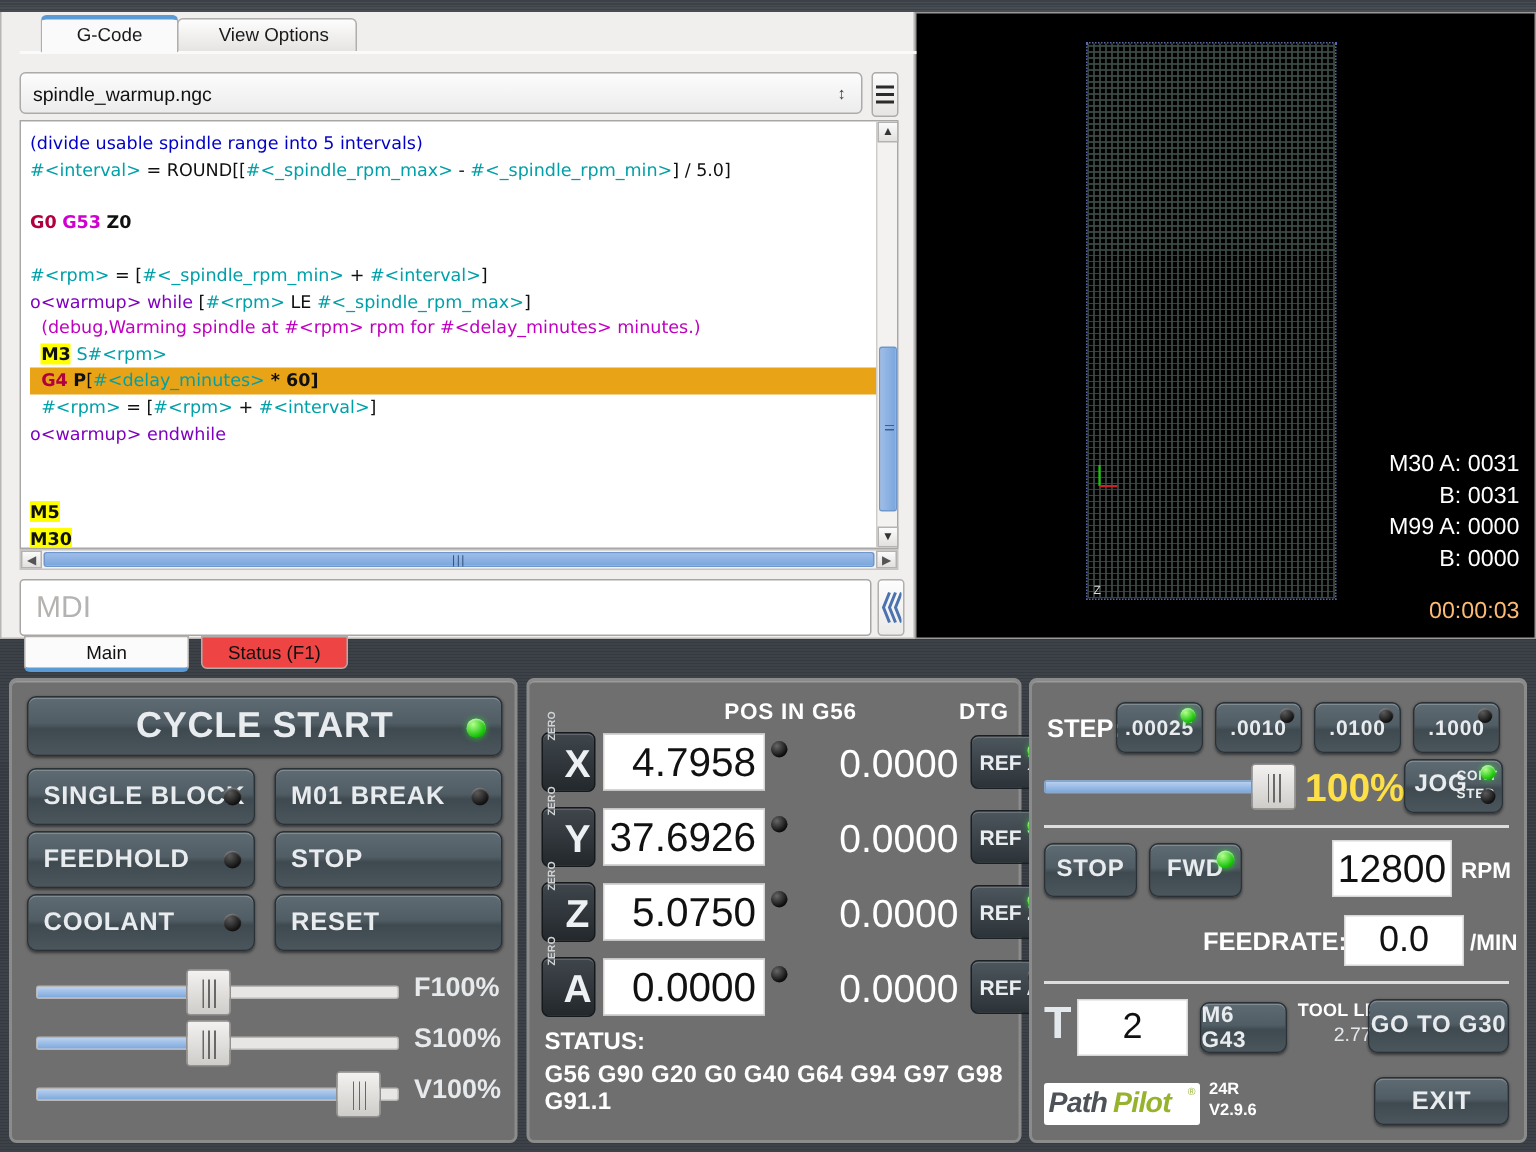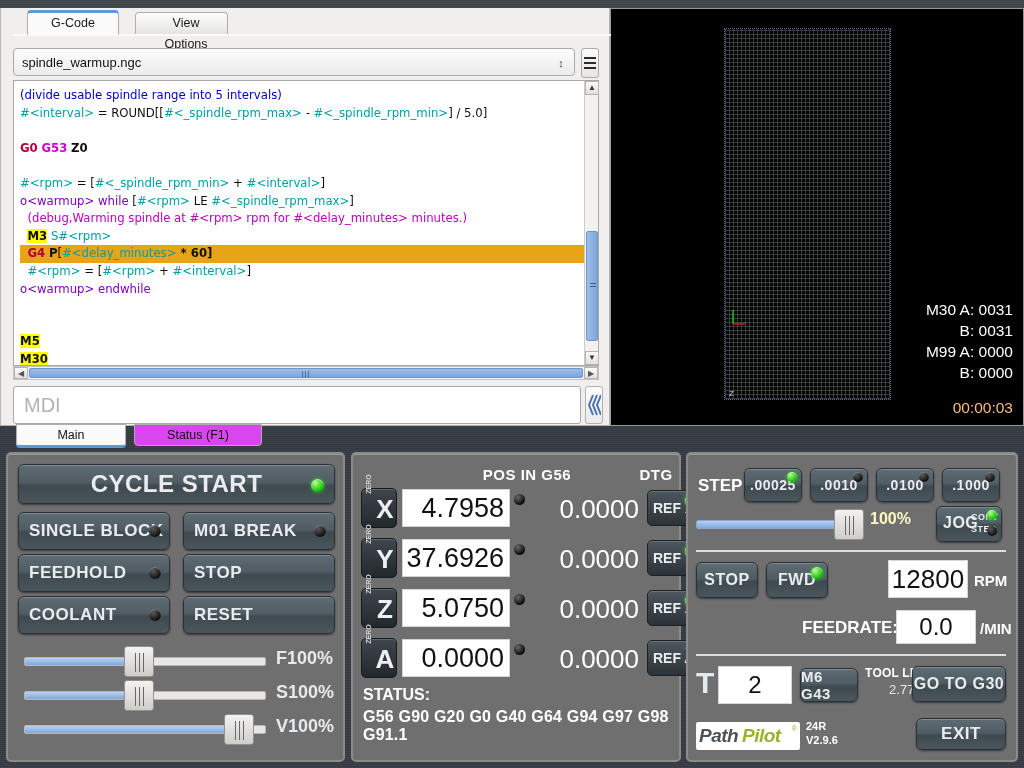--- a/index.html
+++ b/index.html
@@ -22,21 +22,21 @@
   
   .tabrow { position:absolute; left:6px; top:0px; height:26px; width:600px; }
   .tab { position:absolute; top:4px; height:22px; padding:0 14px;
       background:linear-gradient(180deg,#fdfdfd,#e6e4e2);
       border:1px solid #b0aeac; border-bottom:none;
       border-radius:4px 4px 0 0; font-size:12.5px; color:#1a1a1a;
       line-height:21px; text-align:center; }
   .tab.active { top:2px; height:25px; background:#fafafa;
       border-top:3px solid #5b9bd5; line-height:21px; z-index:3; }
   #tab-gcode { left:20px; width:92px; }
-  #tab-view  { left:128px; width:93px;padding-left:23px; }
+  #tab-view  { left:111px; width:120px;padding-left:23px; }
   .tabbase { position:absolute; left:6px; top:26px; width:598px; height:2px; background:#fafafa; z-index:2;}
 
   
   #file-row { position:absolute; left:12px; top:40px; width:586px; height:28px; }
   #file-combo { position:absolute; left:0; top:0; width:562px; height:28px;
       background:linear-gradient(180deg,#fcfcfc,#ececec);
       border:1px solid #adabaa; border-radius:4px;
       font-size:13px; color:#111; line-height:27px; padding-left:8px; }
   #file-spin { position:absolute; right:6px; top:4px; width:14px; height:20px;
       font-size:11px; color:#444; line-height:20px; text-align:center;}
@@ -89,21 +89,21 @@
      line-height:36px; padding-left:10px; }
   #mdi-chev { position:absolute; left:572px; top:0; width:18px; height:38px;
      background:linear-gradient(180deg,#fdfdfd,#eceae8); border:1px solid #b2b0ae; border-radius:3px;
      display:flex;align-items:center;justify-content:center;}
 
   
   #etabs { position:absolute; left:8px; top:424px; width:600px; height:24px; z-index:5;}
   .etab { position:absolute; top:0; height:22px; padding:0 10px; font-size:12.5px; line-height:21px;
       border:1px solid #b0aeac; border-radius:0 0 4px 4px; text-align:center; color:#111; }
   #etab-main { left:8px; width:110px; background:#fbfbfb; border-bottom:3px solid #5b9bd5; height:24px;}
-  #etab-status { left:126px; width:128px; background:#d946ef; }
+  #etab-status { left:126px; width:98px; background:#ef4444; }
 
   
   #preview { position:absolute; left:610px; top:8px; width:414px; height:418px;
      background:#000; border:1px solid #9a9896; }
   #pv-inner { position:absolute; left:2px; top:2px; right:2px; bottom:2px; background:#000; overflow:hidden;}
   #pv-grid { position:absolute; left:112px; top:18px; width:165px; height:370px;
      background:
        repeating-linear-gradient(0deg, rgba(60,75,70,.85) 0 1px, transparent 1px 4px),
        repeating-linear-gradient(90deg, rgba(60,75,70,.85) 0 1px, transparent 1px 4px),
        #000;
@@ -195,21 +195,21 @@
   .stepbtn .lamp { right:4px; top:3px; width:10px; height:10px;}
   #st1{left:56px;} #st2{left:122px;} #st3{left:188px;} #st4{left:254px;}
   #jog-track { position:absolute; left:8px; top:66px; width:152px; height:9px;
      background:linear-gradient(180deg,#b9d1ee,#7ea9dd); border:1px solid #8aa7cc; border-radius:2px;}
   #jog-track2 { position:absolute; left:160px; top:66px; width:14px; height:9px;
      background:#e9e7e5; border:1px solid #bcbab8;}
   #jog-thumb { position:absolute; left:146px; top:55px; width:30px; height:31px;
      background:linear-gradient(180deg,#f3f2f0,#cfcdca); border:1px solid #93918f; border-radius:3px;}
   #jog-thumb .g { position:absolute; left:10px; top:6px; width:9px; height:19px;
      background:repeating-linear-gradient(90deg,#6a6866 0 1px, transparent 1px 4px);}
-  #jog-pct { position:absolute; left:182px; top:56px; color:#fef9c3; font-size:16px; font-weight:bold;}
+  #jog-pct { position:absolute; left:182px; top:56px; color:#fde047; font-size:26px; font-weight:bold;}
   #jogbtn { left:248px; top:52px; width:66px; height:36px; }
   #jogbtn .jg { position:absolute; left:6px; top:7px; font-size:16px; font-weight:bold; color:#e9edef;}
   #jogbtn .cs { position:absolute; left:34px; top:4px; font-size:9px; font-weight:bold; color:#e9edef;
      line-height:12px; text-align:left;}
   #jogbtn .lamp { right:4px; top:3px; width:10px; height:10px;}
   #jogbtn .lamp2 { position:absolute; right:4px; top:19px; width:10px; height:10px; border-radius:50%;
      background:radial-gradient(circle at 34% 30%, #5a5a5a, #111 70%);}
   #divider1 { position:absolute; left:8px; top:96px; width:310px; height:2px; background:#ddd;}
   #sp-stop { left:8px; top:108px; width:62px; height:36px; justify-content:center; font-size:16px;}
   #sp-fwd  { left:78px; top:108px; width:62px; height:36px; justify-content:center; font-size:16px;}

